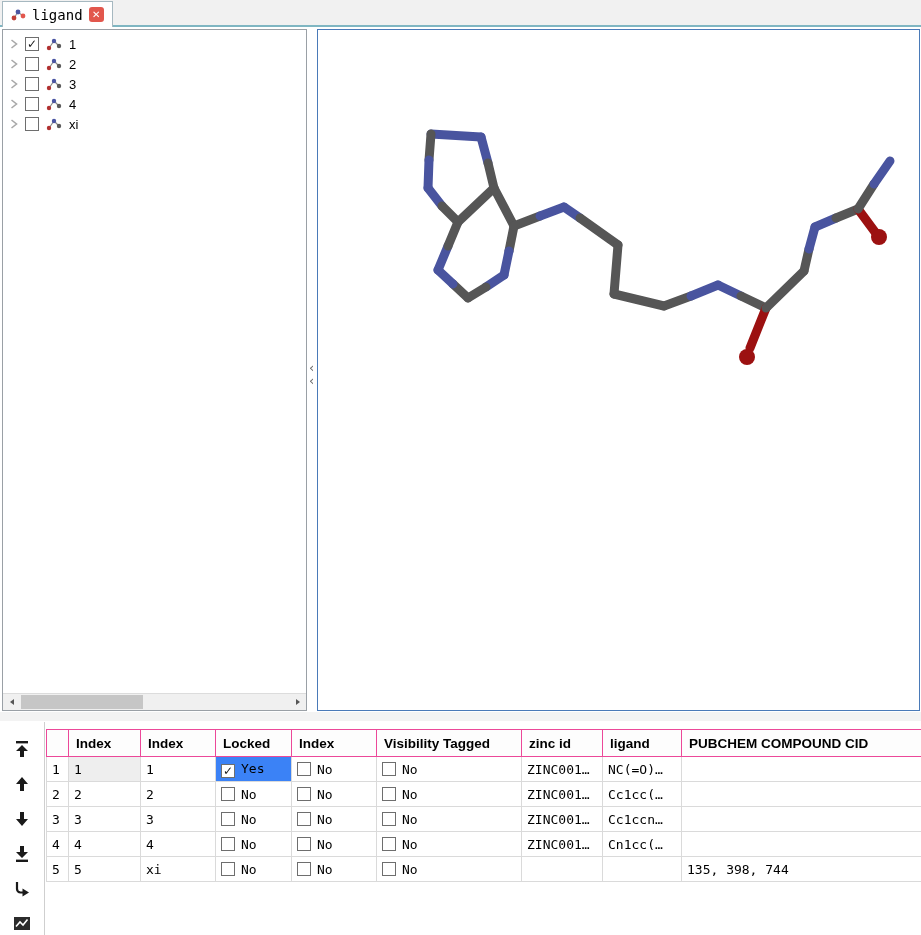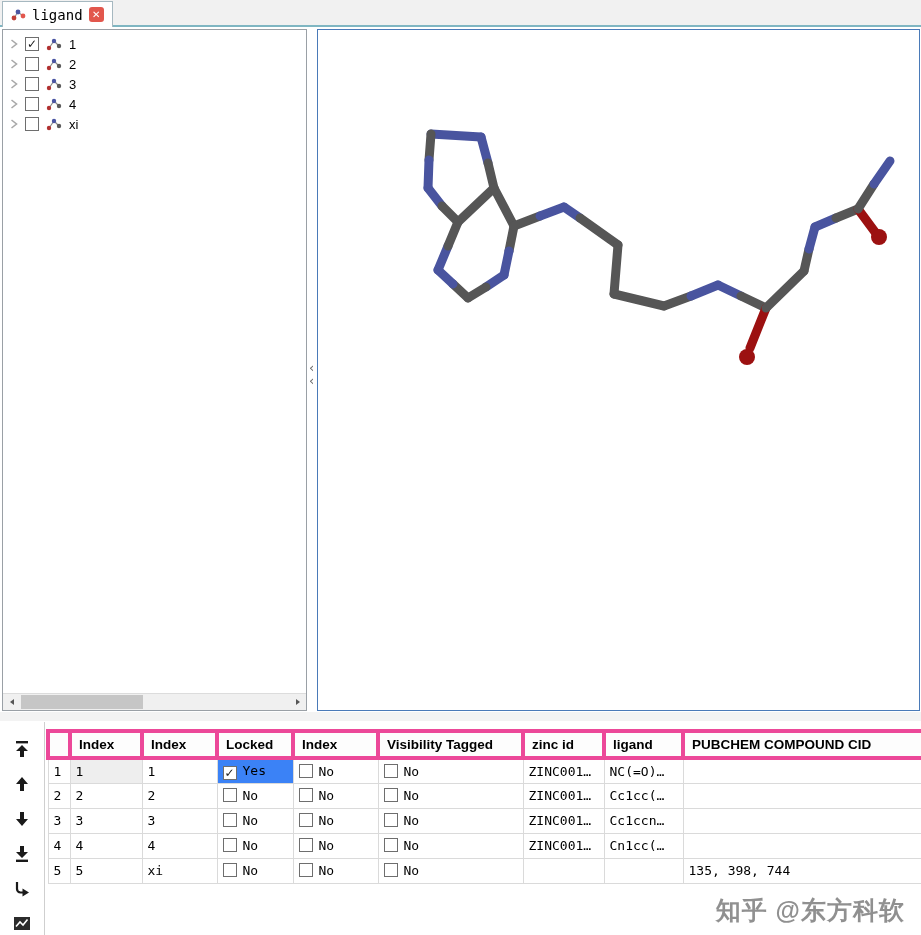--- a/index.html
+++ b/index.html
@@ -70,21 +70,21 @@
     border-right:1px solid #cfcfcf; background:#fff;
     display:flex; flex-direction:column; align-items:center; gap:12px; padding-top:16px;
   }
   .tbtn { width:24px; height:24px; display:flex; align-items:center; justify-content:center; background:#fff; border:none; padding:0; }
 
   .data-table {
     position:absolute; left:46px; top:729px; width:875px;
     border-collapse:collapse; table-layout:fixed;
   }
   .data-table th {
-    border:4px solid #ec4899; background:#fdfdfd; font:bold 13.5px "Liberation Sans", sans-serif;
+    border:1px solid #ec4899; background:#fdfdfd; font:bold 13.5px "Liberation Sans", sans-serif;
     text-align:left; padding:4px 7px; height:27px; overflow:hidden; white-space:nowrap;
   }
   .data-table td {
     border:1px solid #dadada; padding:2px 5px; height:25px;
     font:13px "DejaVu Sans Mono", monospace; overflow:hidden; white-space:nowrap; background:#fff;
   }
   .data-table td .cb { margin-right:6px; vertical-align:-2px; }
   td.sel-index { background:#eeeeee; }
   td.sel-visible { background:#3b82f6; }
 
@@ -376,15 +376,14 @@
         <td><span class="cb"></span><span>No</span></td>
         <td><span class="cb"></span><span>No</span></td>
         <td><span class="cb"></span><span>No</span></td>
         <td></td>
         <td></td>
         <td>135, 398, 744</td>
       </tr>
     </tbody>
   </table>
 
-  <div class="watermark">知乎 @东方科软</div>
 
 </div>
 
 </body></html>

